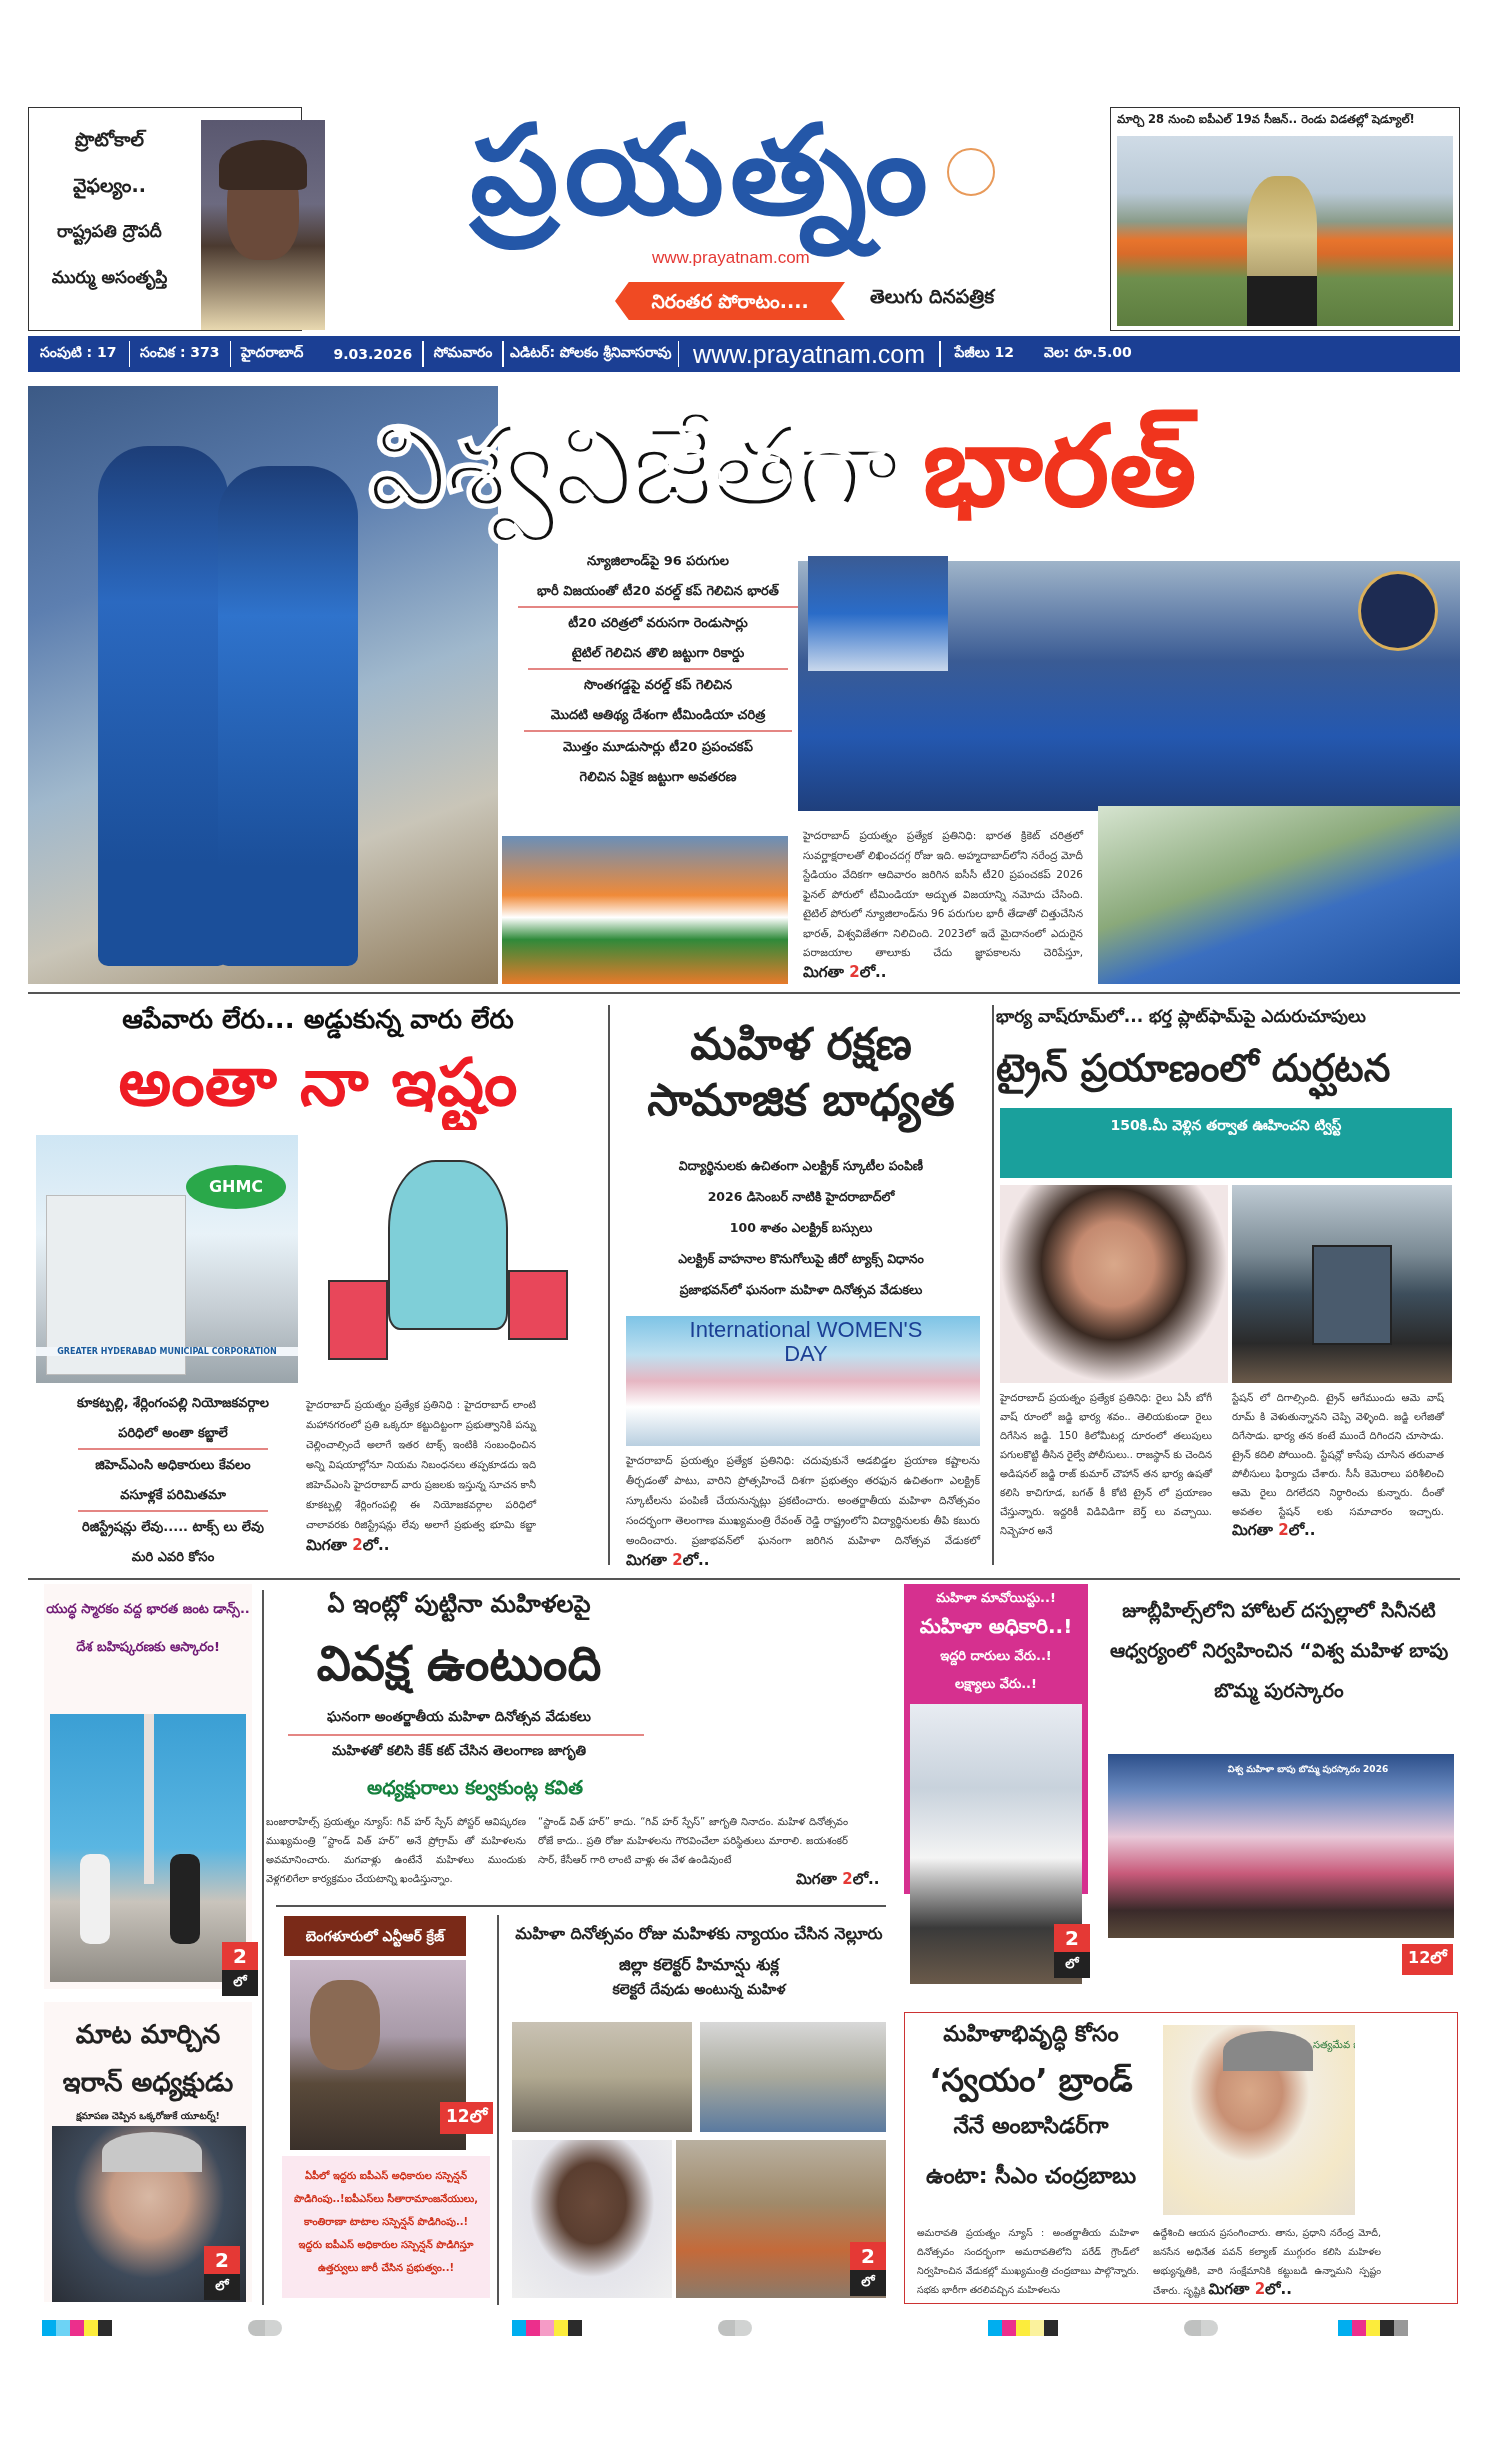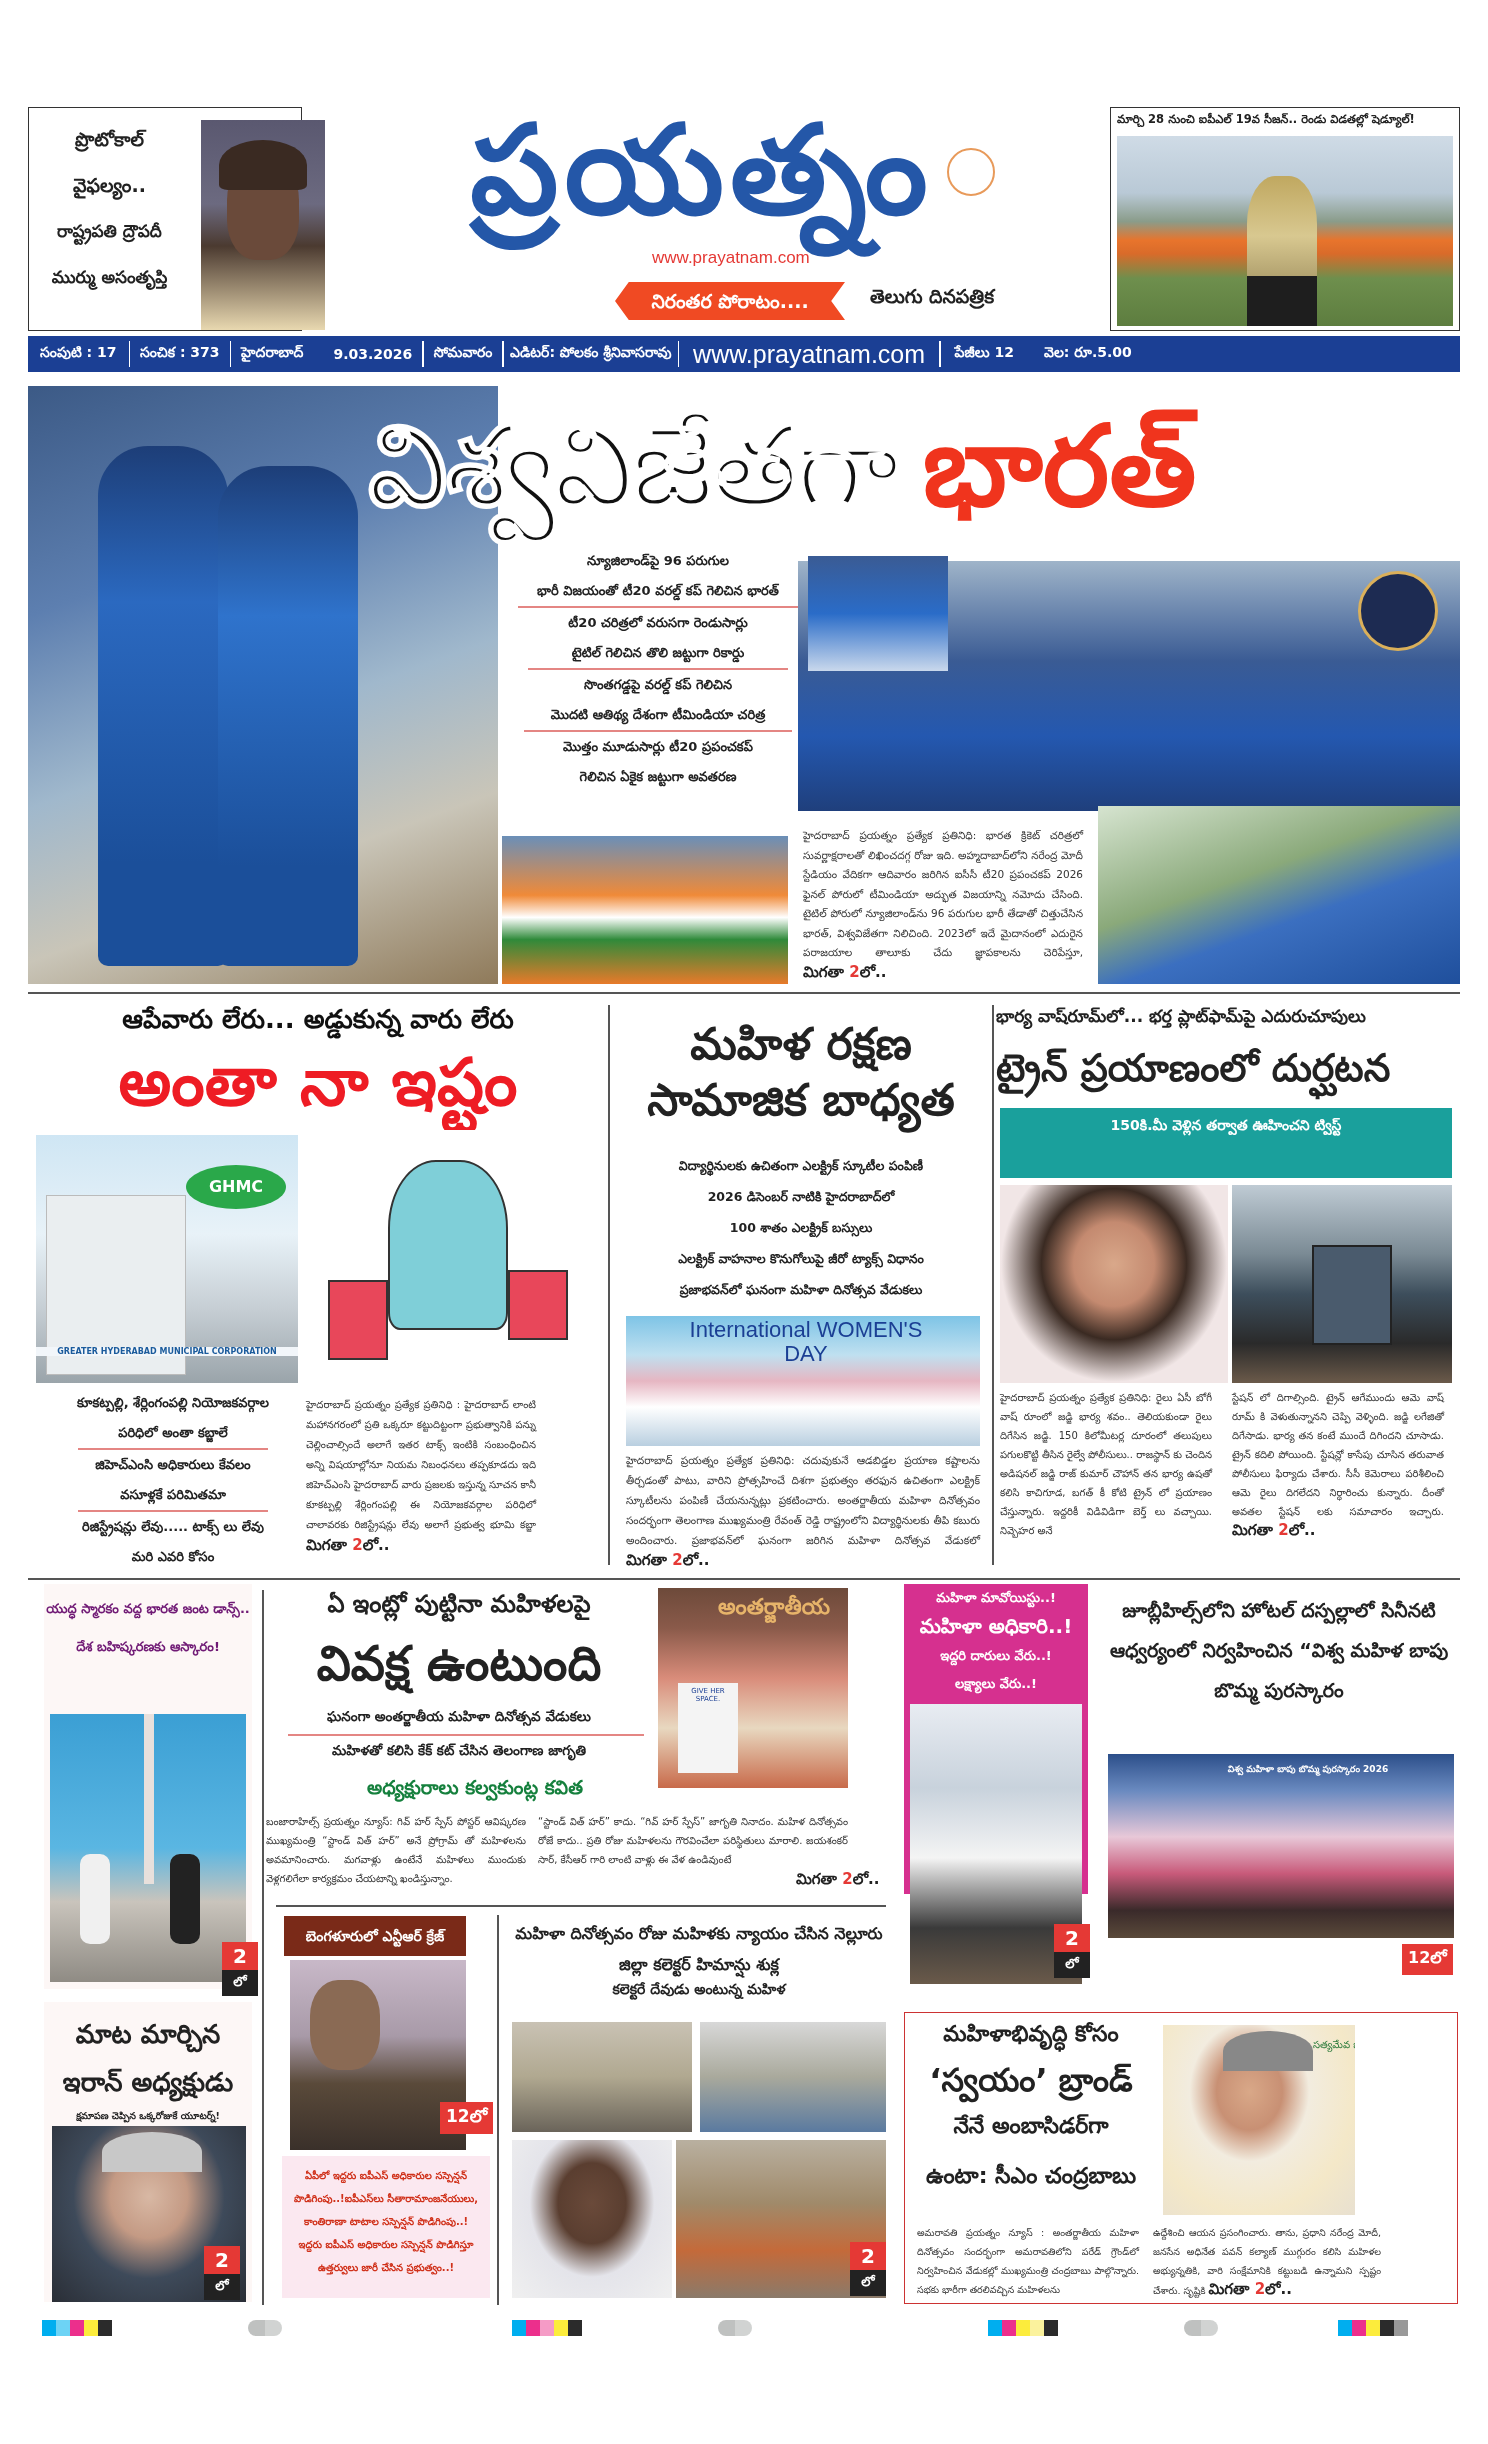--- a/index.html
+++ b/index.html
@@ -200,24 +200,20 @@
 
 <div class="vline" style="left:262px;top:1590px;height:715px"></div>
 
 <div class="abs" style="left:266px;top:1584px;width:634px;height:300px">
   <div class="abs center" style="left:0;top:6px;width:386px;font-size:24px;font-weight:bold;color:#222">ఏ ఇంట్లో పుట్టినా మహిళలపై</div>
   <div class="abs center" style="left:0;top:44px;width:386px;font-size:48px;font-weight:bold;color:#222;white-space:nowrap;line-height:70px">వివక్ష ఉంటుంది</div>
   <div class="abs center" style="left:0;top:124px;width:386px;font-size:13.5px;font-weight:bold;color:#222;white-space:nowrap">ఘనంగా అంతర్జాతీయ మహిళా దినోత్సవ వేడుకలు</div>
   <div class="rule" style="left:22px;top:150px;width:356px"></div>
   <div class="abs center" style="left:0;top:158px;width:386px;font-size:13.5px;font-weight:bold;color:#222;white-space:nowrap">మహిళతో కలిసి కేక్ కట్ చేసిన తెలంగాణ జాగృతి</div>
   <div class="abs center" style="left:16px;top:192px;width:386px;font-size:19px;font-weight:bold;color:#15803d">అధ్యక్షురాలు కల్వకుంట్ల కవిత</div>
-  <div class="photo" style="left:392px;top:4px;width:190px;height:200px;background:linear-gradient(180deg,#6d4a3a 0%,#8a5a4a 20%,#d98c7a 45%,#e8d8c0 70%,#c86a4a 100%)">
-    <div style="position:absolute;left:60px;top:6px;font-size:22px;font-weight:bold;color:#e7b46a;white-space:nowrap">అంతర్జాతీయ</div>
-    <div style="position:absolute;left:20px;top:95px;width:60px;height:90px;background:#f4f4f4;font-size:7px;color:#1b3f94;text-align:center;padding-top:4px">GIVE HER SPACE.</div>
-  </div>
   <div class="abs body-text" style="left:0;top:228px;width:260px;font-size:10px;line-height:19px">బంజారాహిల్స్ ప్రయత్నం న్యూస్: గివ్ హర్ స్పేస్ పోస్టర్ ఆవిష్కరణ ముఖ్యమంత్రి “స్టాండ్ విత్ హర్” అనే ప్రోగ్రామ్ తో మహిళలను అవమానించారు. మగవాళ్లు ఉంటేనే మహిళలు ముందుకు వెళ్లగలిగేలా కార్యక్రమం చేయటాన్ని ఖండిస్తున్నాం.</div>
   <div class="abs body-text" style="left:272px;top:228px;width:310px;font-size:10px;line-height:19px">“స్టాండ్ విత్ హర్” కాదు. “గివ్ హర్ స్పేస్” జాగృతి నినాదం. మహిళ దినోత్సవం రోజే కాదు.. ప్రతి రోజు మహిళలను గౌరవించేలా పరిస్థితులు మారాలి. జయశంకర్ సార్, కేసీఆర్ గారి లాంటి వాళ్లు ఈ వేళ ఉండివుంటే</div>
   <div class="abs more" style="left:530px;top:286px"><span>మిగతా </span><span class="pg">2</span><span>లో..</span></div>
 </div>
 
 <div class="hline" style="left:276px;top:1905px;width:610px;height:1.5px"></div>
 
 <div class="abs" style="left:904px;top:1584px;width:184px;height:310px;background:#d6308f">
   <div class="abs center" style="left:0;top:6px;width:184px;font-size:13px;font-weight:bold;color:#fff">మహిళా మావోయిస్టు..!</div>
   <div class="abs center" style="left:0;top:30px;width:184px;font-size:20px;font-weight:bold;color:#fff;white-space:nowrap">మహిళా అధికారి..!</div>

